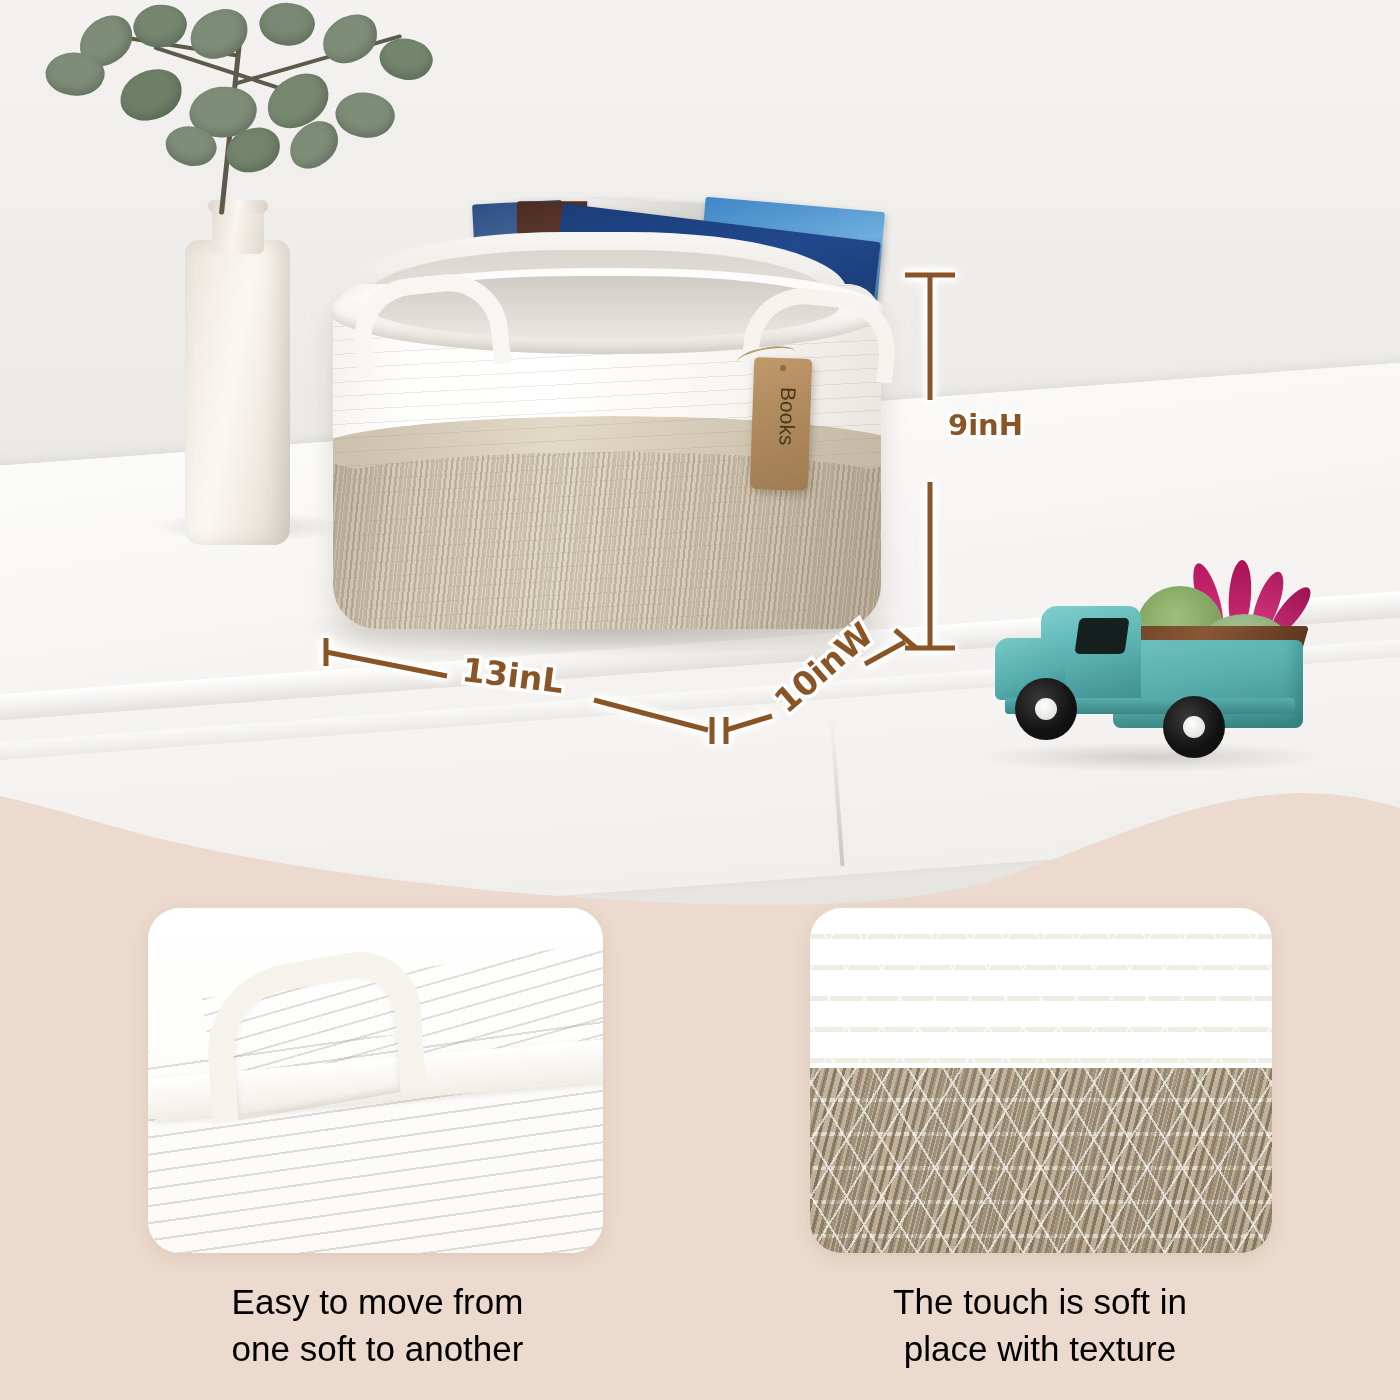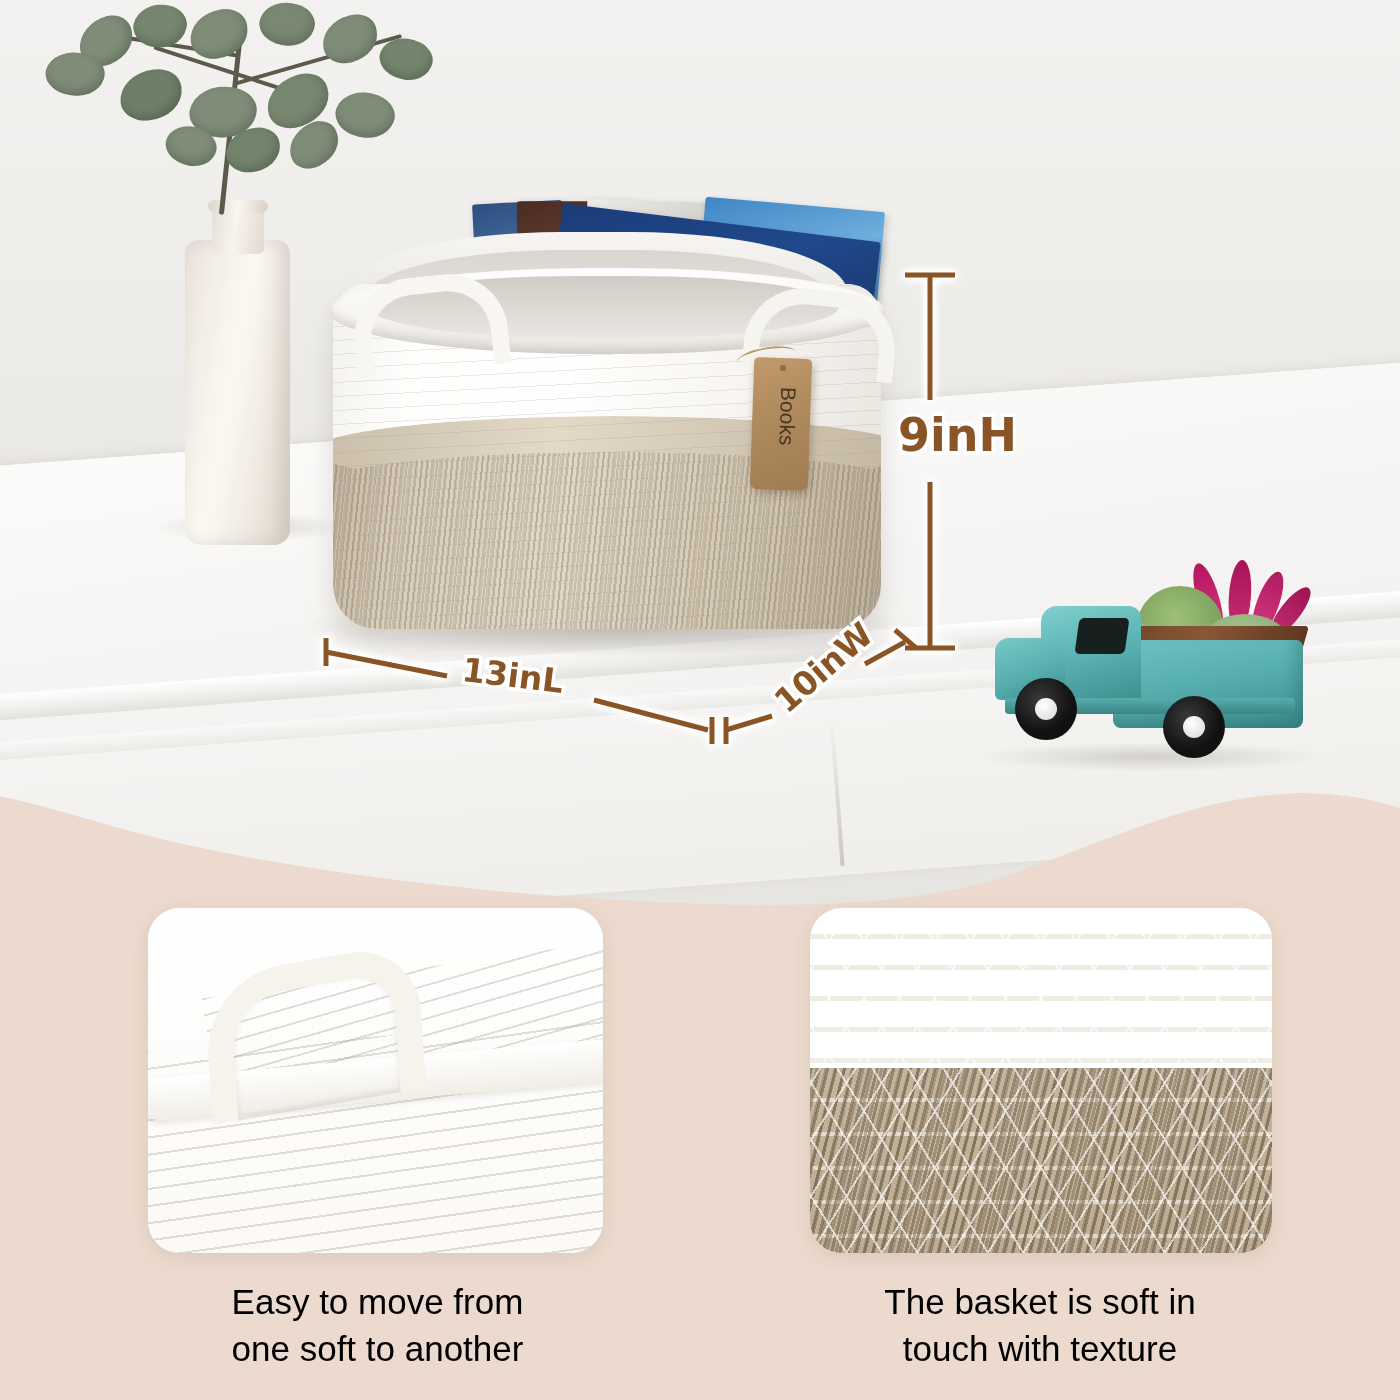--- a/index.html
+++ b/index.html
@@ -155,21 +155,21 @@
   .w2{left:178px;top:136px;}
   .succ{position:absolute;border-radius:50% 50% 46% 46%;}
   .tr-shadow{position:absolute;left:975px;top:742px;width:350px;height:30px;border-radius:50%;
     background:radial-gradient(ellipse,rgba(150,145,138,.35),rgba(150,145,138,0) 70%);z-index:21;}
 
   
   .dim-svg{position:absolute;left:0;top:0;width:1400px;height:920px;z-index:35;pointer-events:none;}
   .dim-label{position:absolute;z-index:36;font-weight:bold;
     font-family:"DejaVu Sans",sans-serif;color:#8A5526;
     -webkit-text-stroke:7px #FFFFFF;paint-order:stroke fill;white-space:nowrap;}
-  .dim-h{left:898px;top:408px;font-size:46px;}
+  .dim-h{left:948px;top:408px;font-size:29px;}
   .dim-l{left:462px;top:656px;font-size:33px;transform:rotate(7deg);}
   .dim-w{left:765px;top:648px;font-size:33px;transform:rotate(-41deg);}
 
   
   .card{position:absolute;border-radius:32px;overflow:hidden;
     box-shadow:0 5px 18px rgba(163,140,120,.20);}
   .card-l{left:148px;top:908px;width:455px;height:345px;background:#FFFFFF;}
   .card-r{left:810px;top:908px;width:462px;height:345px;background:#F7F3EC;}
   .lc-bg{position:absolute;inset:0;background:linear-gradient(180deg,#FFFFFF 0%,#FDFDFC 38%,#FBFAF7 100%);}
   .lc-hand{position:absolute;left:58px;top:52px;width:165px;height:120px;
@@ -355,17 +355,17 @@
     <div class="rc-jute"></div>
     <div class="rc-net"></div>
   </div>
 
   <div class="cap cap-l">
     <div>Easy to move from</div>
     <div>one soft to another</div>
   </div>
 
   <div class="cap cap-r">
-    <div>The basket is soft in</div>
-    <div>touch with texture</div>
+    <div>The touch is soft in</div>
+    <div>place with texture</div>
   </div>
 
 </div>
 
 </body></html>

